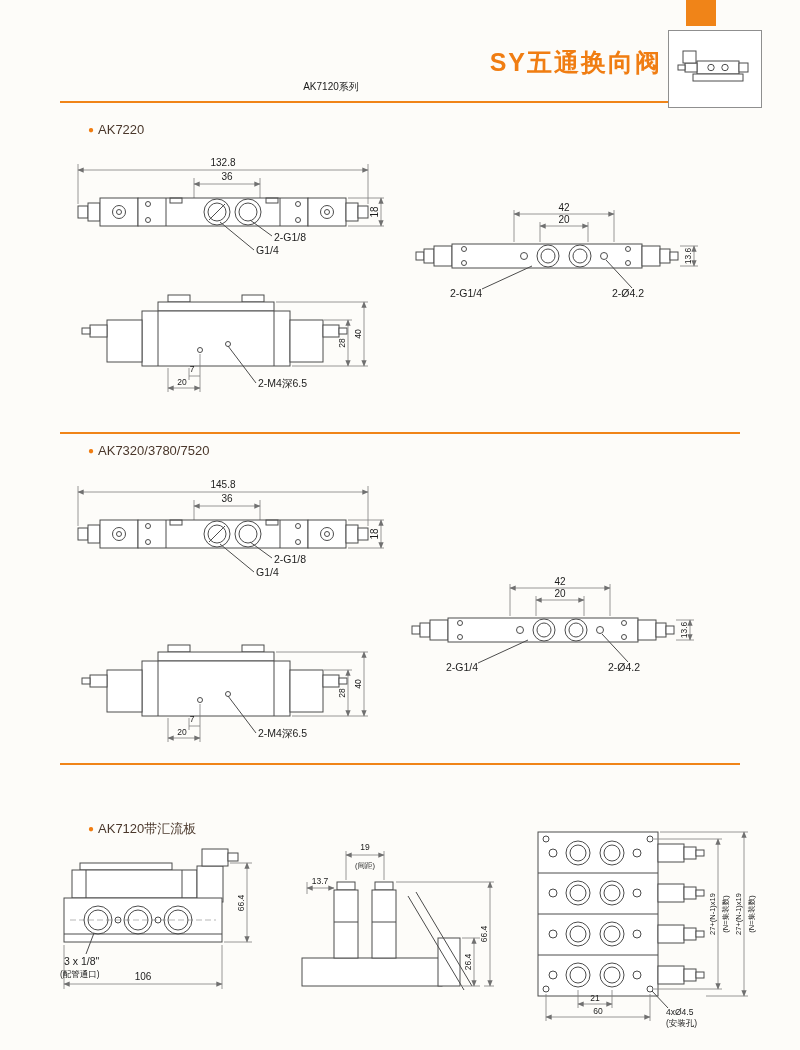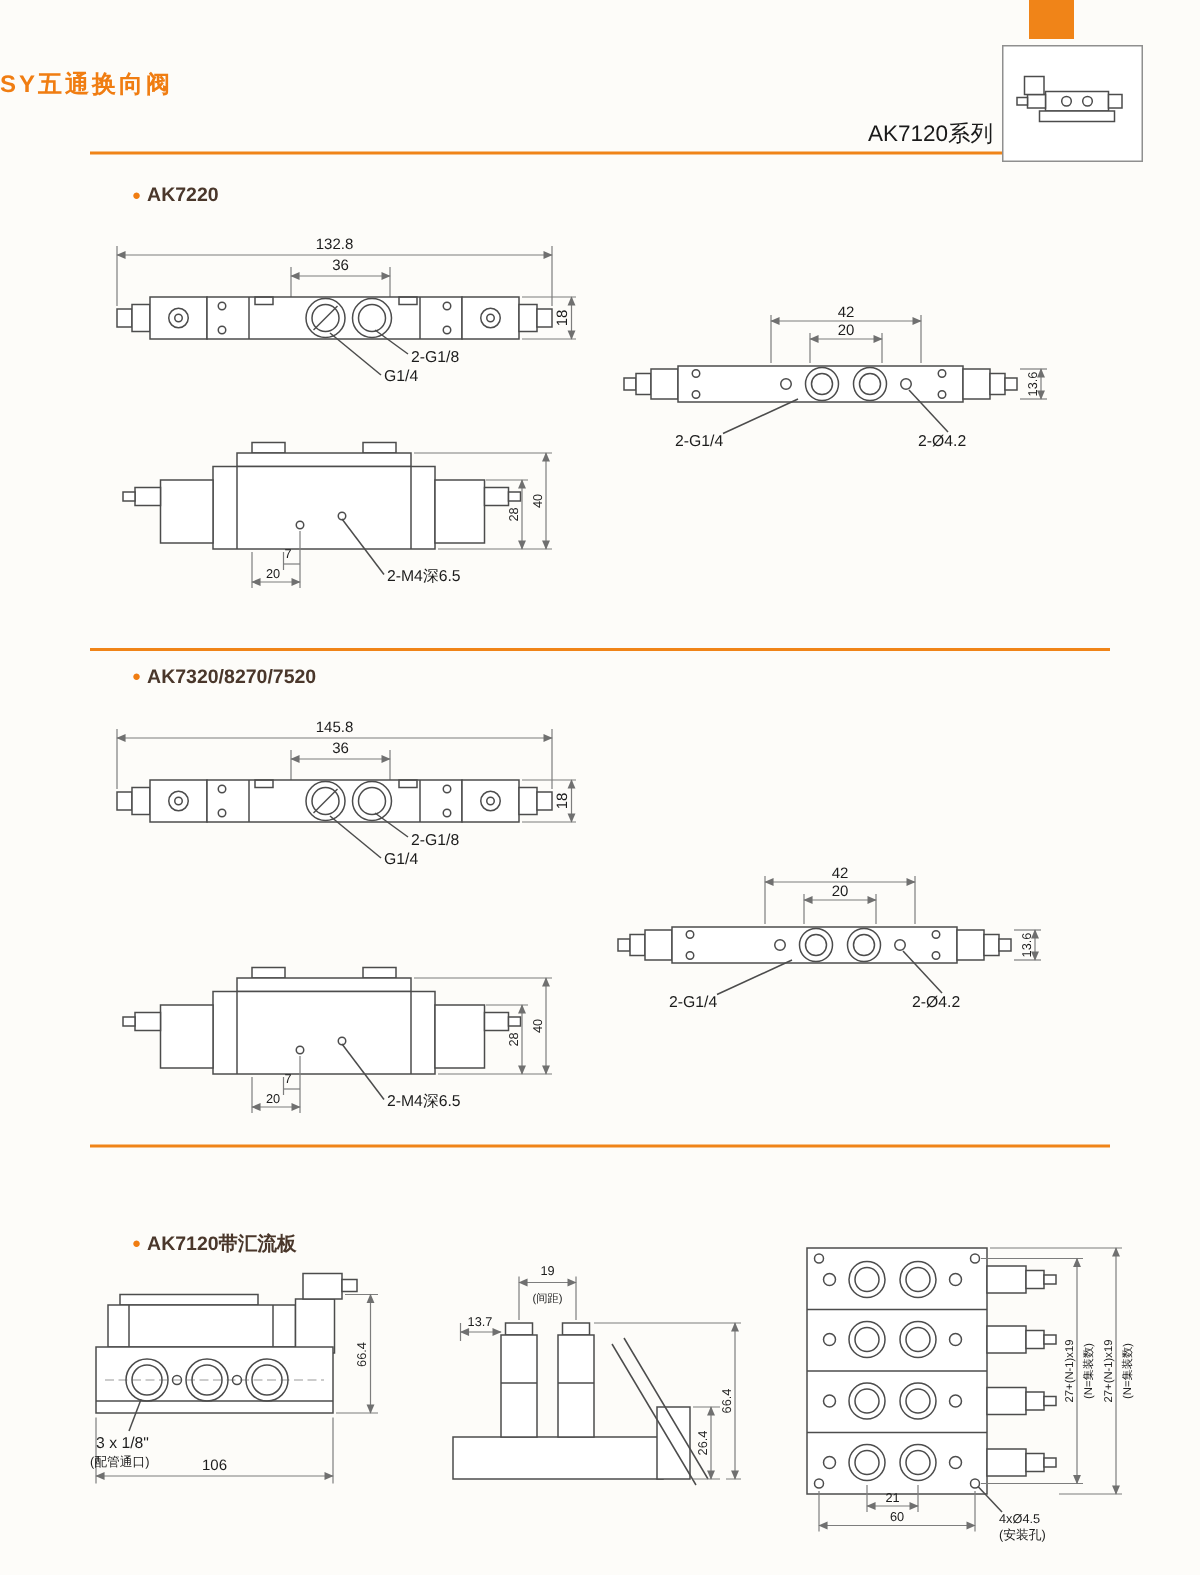--- a/index.html
+++ b/index.html
@@ -3,29 +3,29 @@
 <meta charset="utf-8">
 <style>
   * { margin:0; padding:0; box-sizing:border-box; }
   html,body { background:#e9e7e3; }
   .page {
     position:relative; width:800px; height:1050px; margin:0 auto;
     background:#fdfcf9; font-family:"Liberation Sans","DejaVu Sans",sans-serif; color:#222;
     overflow:hidden;
   }
   .corner-tab { position:absolute; left:686px; top:0; width:30px; height:26px; background:#f08418; }
-  .doc-title { position:absolute; top:46px; left:0; width:662px; text-align:left;
-               font-size:16px; font-weight:bold; color:#f07d12; letter-spacing:2px; }
-  .doc-series { position:absolute; top:80px; left:0; width:662px; text-align:right;
-                font-size:15px; color:#1a1a1a; }
+  .doc-title { position:absolute; top:46px; left:0; width:662px; text-align:right;
+               font-size:25px; font-weight:bold; color:#f07d12; letter-spacing:2px; }
+  .doc-series { position:absolute; top:80px; left:0; width:662px; text-align:center;
+                font-size:10px; color:#1a1a1a; }
   .header-rule { position:absolute; top:101px; left:60px; width:680px; height:2px; background:#f08418; }
   .thumb-box { position:absolute; left:668px; top:30px; width:94px; height:78px; background:#fff;
                border:1px solid #8f8f8f; display:flex; align-items:center; justify-content:center; }
   .divider { position:absolute; left:60px; width:680px; height:2px; background:#f08418; }
-  .section-label { position:absolute; left:88px; font-size:13px; font-weight:bold; color:#4a372b; }
+  .section-label { position:absolute; left:88px; font-size:13px; font-weight:normal; color:#4a372b; }
   .section-label .bullet { color:#f07d12; font-size:10px; margin-right:4px; vertical-align:1px; }
   .drawing { position:absolute; }
   svg text { font-family:"Liberation Sans","DejaVu Sans",sans-serif; }
   .ln  { stroke:#4c4c4c; stroke-width:1; fill:none; }
   .fil { stroke:#4c4c4c; stroke-width:1; fill:#ffffff; }
   .dim { stroke:#7d7d7d; stroke-width:0.8; fill:none; }
   .cl  { stroke:#9a9a9a; stroke-width:0.7; fill:none; stroke-dasharray:6 3; }
   .dimt  { font-size:10px;  fill:#1c1c1c; }
   .dimts { font-size:8.5px; fill:#1c1c1c; }
   .lbl   { font-size:10.5px; fill:#1c1c1c; }
@@ -194,21 +194,21 @@
     <text class="dimts" x="265" y="55" text-anchor="middle" transform="rotate(-90 265 55)">28</text>
     <text class="dimts" x="281" y="46" text-anchor="middle" transform="rotate(-90 281 46)">40</text>
     <text class="dimts" x="112" y="84" text-anchor="middle">7</text>
     <text class="dimts" x="102" y="97" text-anchor="middle">20</text>
     <text class="lbl" x="178" y="99">2-M4深6.5</text>
   </svg>
 
   <div class="divider" style="top:432px"></div>
 
   <div class="section-label" style="top:443px">
-    <span class="bullet">●</span><span>AK7320/8270/7520</span>
+    <span class="bullet">●</span><span>AK7320/3780/7520</span>
   </div>
 
   <svg class="drawing" style="left:70px;top:468px" width="320" height="118" viewBox="0 0 320 118">
     <g>
       <line class="dim" x1="8" y1="18" x2="8" y2="58"></line>
       <line class="dim" x1="298" y1="18" x2="298" y2="58"></line>
       <line class="dim" x1="8" y1="24" x2="298" y2="24" marker-start="url(#arw)" marker-end="url(#arw)"></line>
       <line class="dim" x1="124" y1="32" x2="124" y2="54"></line>
       <line class="dim" x1="190" y1="32" x2="190" y2="54"></line>
       <line class="dim" x1="124" y1="38" x2="190" y2="38" marker-start="url(#arw)" marker-end="url(#arw)"></line>

